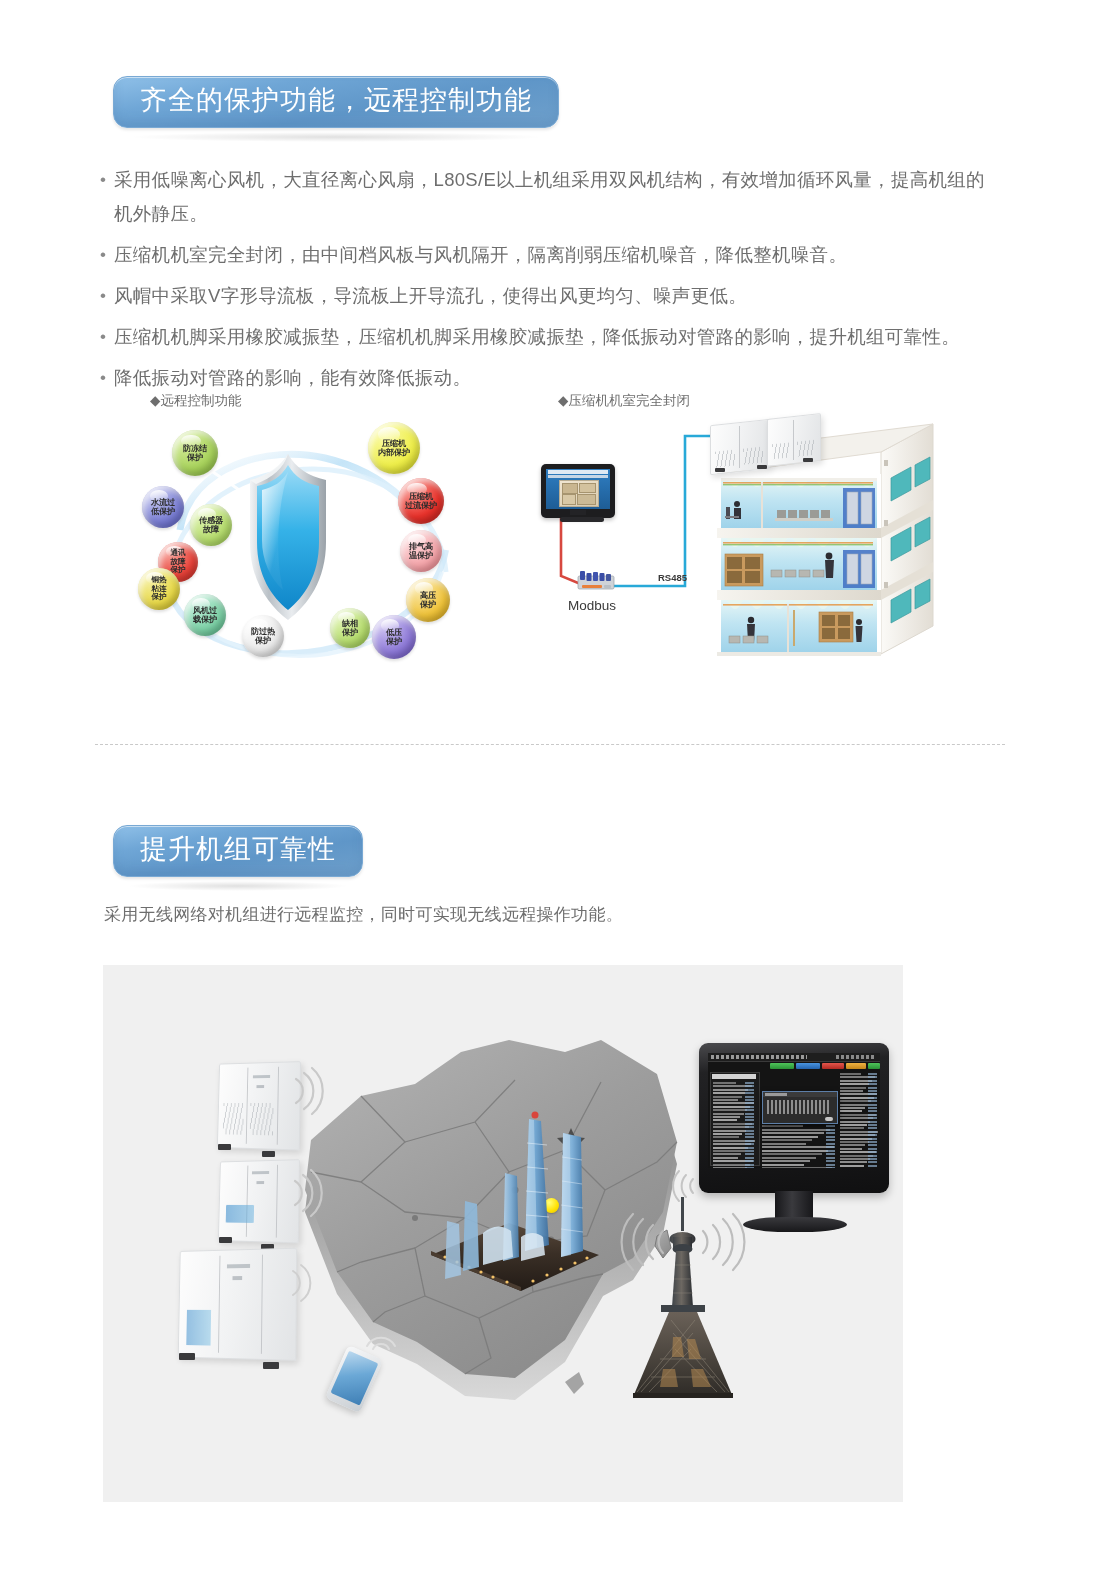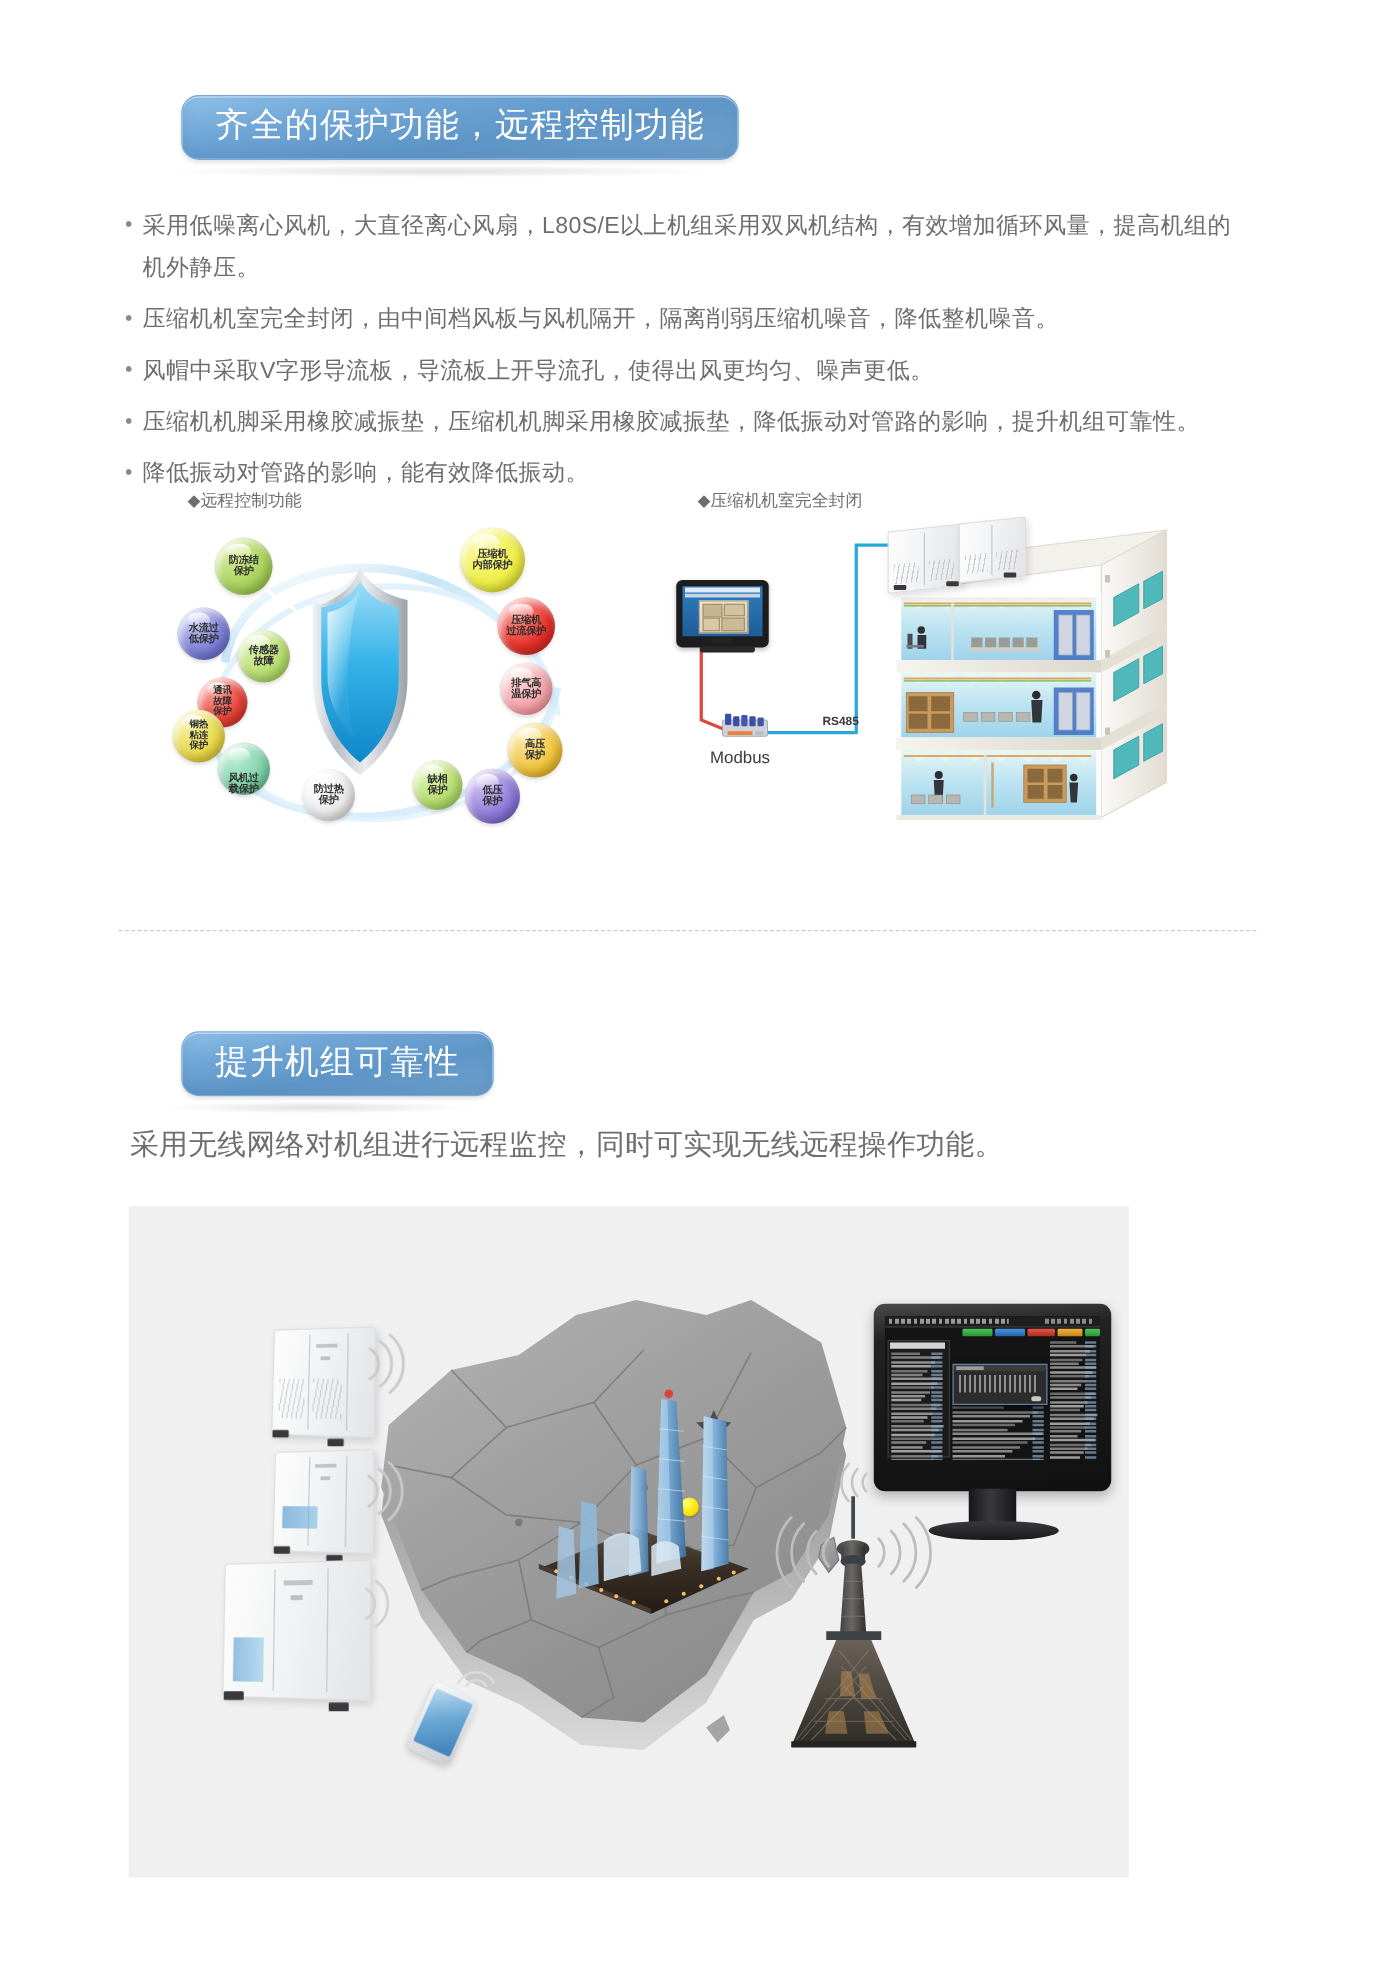--- a/index.html
+++ b/index.html
@@ -26,21 +26,20 @@
     background: linear-gradient(170deg, #8fc0e8 0%, #6fa6d6 28%, #5f96c8 60%, #6fa0cb 100%);
     border: 1px solid #79a9d4;
     box-shadow: inset 0 1px 0 rgba(255,255,255,.55),
                 inset 0 -6px 10px rgba(80,130,180,.30),
                 0 2px 3px rgba(0,0,0,.10);
     color: #ffffff;
     font-size: 27px;
     line-height: 1.1;
     letter-spacing: 1px;
     white-space: nowrap;
-    margin-left: 32px;
   }
   .pill::after {
     content: "";
     position: absolute;
     left: 6px; right: 6px; bottom: -7px;
     height: 12px;
     border-radius: 0 0 14px 14px;
     background: linear-gradient(180deg, #67b8e8 0%, rgba(160,205,235,0) 90%);
     z-index: -1;
   }
@@ -171,21 +170,21 @@
     width: 910px;
     height: 0;
     border-top: 1px dashed #c9c9c9;
   }
 
   
   .para {
     position: absolute;
     left: 104px;
     top: 899px;
-    font-size: 23px;
+    font-size: 17px;
     line-height: 32px;
     color: #6e6e6e;
     letter-spacing: .3px;
     white-space: nowrap;
   }
 
   
   .hero {
     position: absolute;
     left: 103px;
@@ -360,21 +359,21 @@
   </div>
   <div class="bubble" style="left:40px; top:94px; width:42px; height:42px; background:radial-gradient(circle at 33% 27%, #e2f5b5, #b7dd70 58%, #91bf45 100%);">
     <span>传感器<br>故障</span>
   </div>
   <div class="bubble" style="left:8px; top:132px; width:40px; height:40px; background:radial-gradient(circle at 33% 27%, #f8a49c, #e8433a 58%, #b8221b 100%); font-size:7.6px;">
     <span>通讯<br>故障<br>保护</span>
   </div>
   <div class="bubble" style="left:-12px; top:158px; width:42px; height:42px; background:radial-gradient(circle at 33% 27%, #f6f1a5, #e8d94a 58%, #c0ae1d 100%); font-size:7.6px;">
     <span>铜热<br>粘连<br>保护</span>
   </div>
-  <div class="bubble" style="left:24px; top:184px; width:42px; height:42px; background:radial-gradient(circle at 33% 27%, #bdeed8, #7fd2a8 58%, #4ba97c 100%);align-items:flex-end;">
+  <div class="bubble" style="left:34px; top:184px; width:42px; height:42px; background:radial-gradient(circle at 33% 27%, #bdeed8, #7fd2a8 58%, #4ba97c 100%);">
     <span>风机过<br>载保护</span>
   </div>
   <div class="bubble" style="left:92px; top:205px; width:42px; height:42px; background:radial-gradient(circle at 33% 27%, #ffffff, #eaeaea 58%, #c4c4c4 100%);">
     <span>防过热<br>保护</span>
   </div>
   <div class="bubble" style="left:180px; top:198px; width:40px; height:40px; background:radial-gradient(circle at 33% 27%, #e2f5b5, #b7dd70 58%, #8fbd44 100%);">
     <span>缺相<br>保护</span>
   </div>
   <div class="bubble" style="left:222px; top:205px; width:44px; height:44px; background:radial-gradient(circle at 33% 27%, #cec3f2, #8f7bd8 58%, #5f48b6 100%);">
     <span>低压<br>保护</span>

